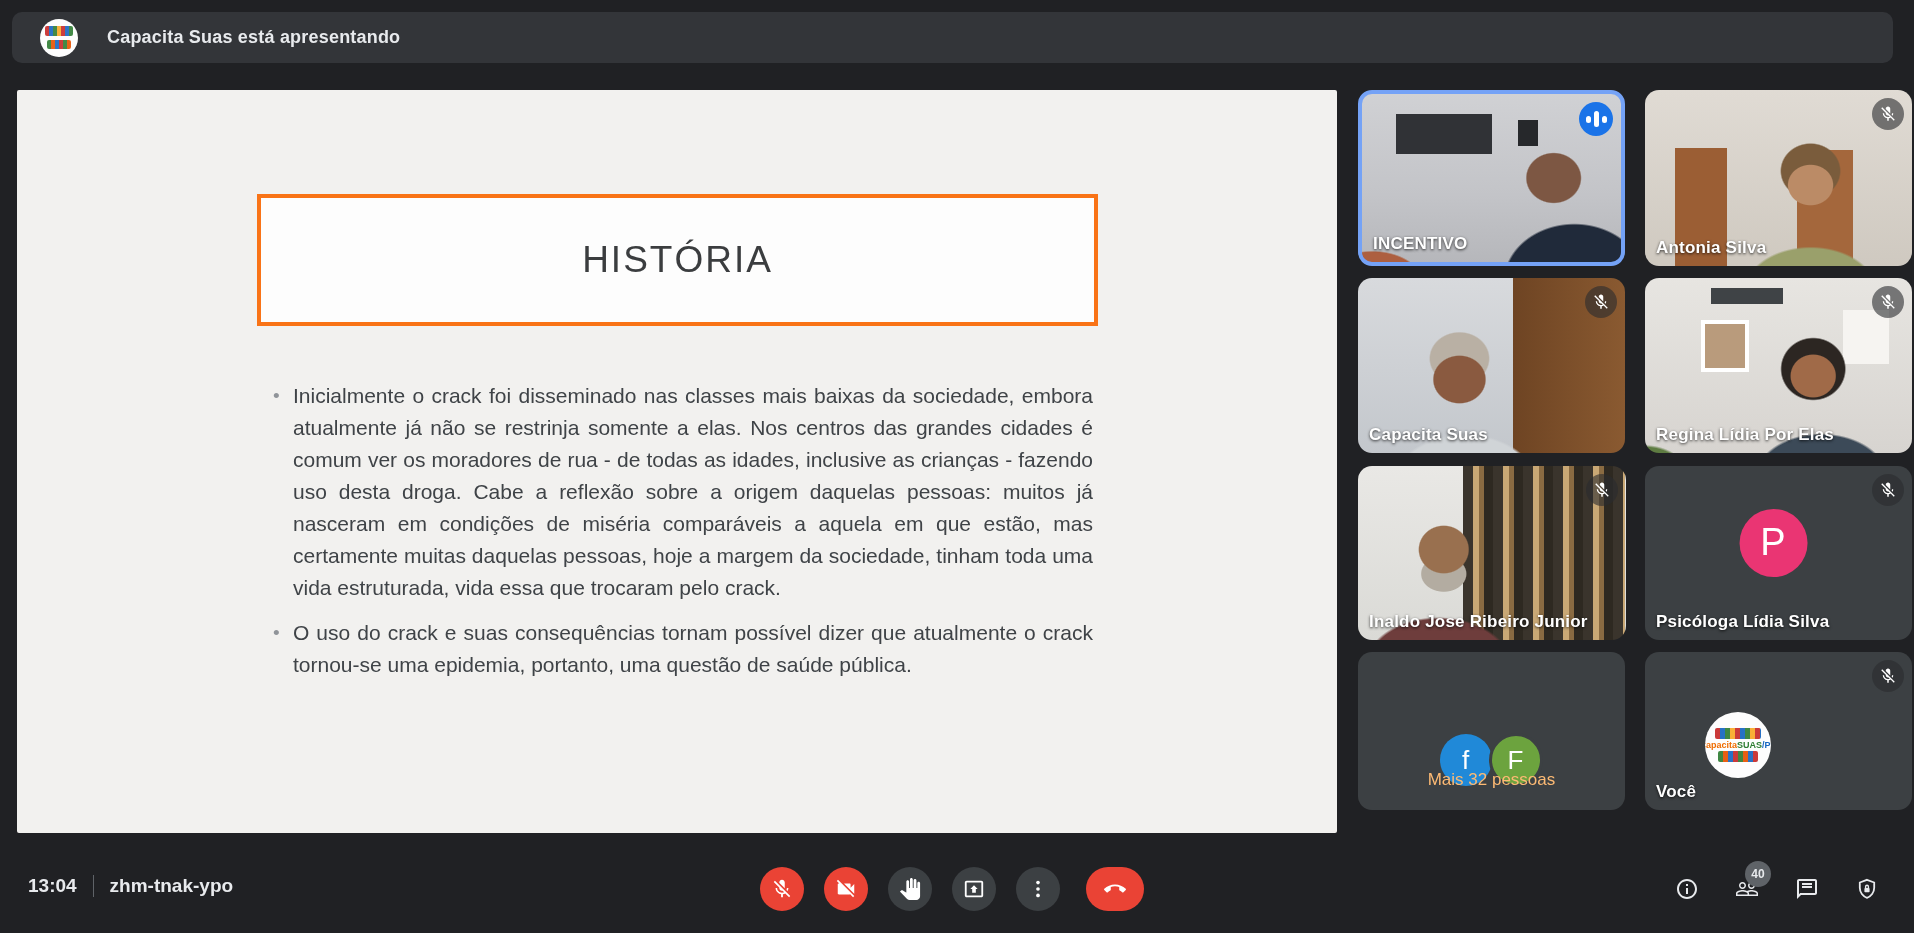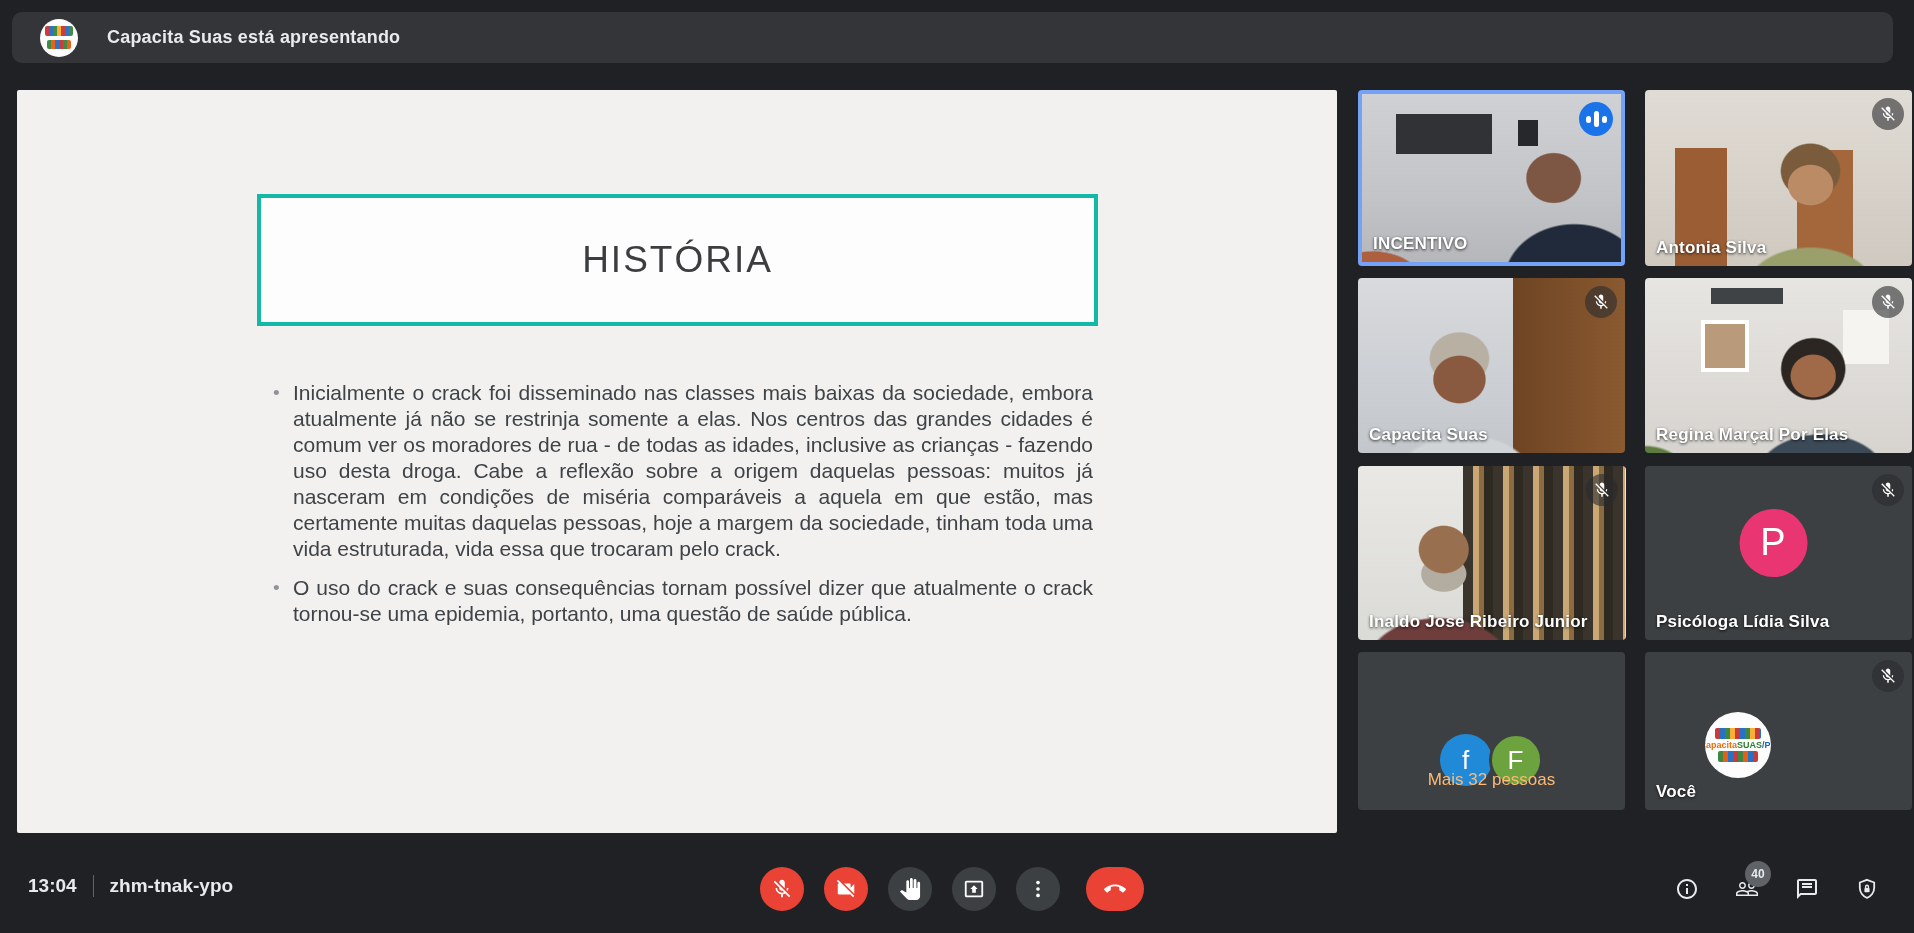--- a/index.html
+++ b/index.html
@@ -16,29 +16,29 @@
     background:repeating-linear-gradient(90deg,#c62828 0 4px,#1565c0 4px 8px,#2e7d32 8px 12px,#f9a825 12px 16px); }
   .banner-avatar::after { content:""; position:absolute; left:7px; top:21px; width:24px; height:9px;
     border-radius:2px; opacity:.9;
     background:repeating-linear-gradient(90deg,#2e7d32 0 4px,#e65100 4px 8px,#1565c0 8px 12px,#c62828 12px 16px); }
   .banner-text { color:#e8eaed; font-size:18px; font-weight:700; margin-left:29px; letter-spacing:.2px; }
 
   
   .stage { position:absolute; left:17px; top:90px; width:1320px; height:743px;
            background:#f2f1ef; border-radius:2px; }
   .slide-titlebox { position:absolute; left:240px; top:104px; width:841px; height:132px;
-           background:#fdfdfd; border:4px solid #14b8a6; display:flex; align-items:center; justify-content:center; }
+           background:#fdfdfd; border:4px solid #f97316; display:flex; align-items:center; justify-content:center; }
   .slide-title { font-size:37px; letter-spacing:2px; color:#3b3d3f; font-weight:400; }
   .slide-body { position:absolute; left:276px; top:290px; width:800px; color:#3f4347; }
-  .bullet { position:relative; font-size:21px; line-height:26px; text-align:justify;
+  .bullet { position:relative; font-size:21px; line-height:32px; text-align:justify;
             margin-bottom:13px; padding-left:0; }
   .bullet::before { content:"•"; position:absolute; left:-20px; top:0px; color:#909499; font-size:19px; }
 
   
-  .tile { position:absolute; border-radius:4px; overflow:hidden; background:#3c4043; }
+  .tile { position:absolute; border-radius:14px; overflow:hidden; background:#3c4043; }
   .tile-name { position:absolute; left:11px; bottom:8px; color:#fff; font-size:17px; font-weight:700;
                text-shadow:0 1px 3px rgba(0,0,0,.8); letter-spacing:.2px; white-space:nowrap; }
   .mute-chip { position:absolute; top:8px; right:8px; width:32px; height:32px; border-radius:50%;
                background:rgba(42,44,47,.6); display:flex; align-items:center; justify-content:center; }
   .mute-chip svg { width:18px; height:18px; }
   .speak-chip { position:absolute; top:8px; right:8px; width:34px; height:34px; border-radius:50%;
                 background:#1a73e8; display:flex; align-items:center; justify-content:center; gap:3px; }
   .speak-chip span { display:block; width:5px; background:#fff; border-radius:3px; }
   .speak-chip .b1,.speak-chip .b3 { height:7px; }
   .speak-chip .b2 { height:16px; }
@@ -190,21 +190,21 @@
   </div>
   <div class="tile-name">Capacita Suas</div>
 </div>
 
 <div class="tile t-regina v-regina">
   <div class="mute-chip">
     <svg viewBox="0 0 24 24">
         <path fill="#fff" d="M19 11h-1.7c0 .74-.16 1.43-.43 2.05l1.23 1.23c.56-.98.9-2.09.9-3.28zm-4.02.17c0-.06.02-.11.02-.17V5c0-1.66-1.34-3-3-3S9 3.34 9 5v.18l5.98 5.99zM4.27 3L3 4.27l6.01 6.01V11c0 1.66 1.33 3 2.99 3 .22 0 .44-.03.65-.08l1.66 1.66c-.71.33-1.5.52-2.31.52-2.76 0-5.3-2.1-5.3-5.1H5c0 3.41 2.72 6.23 6 6.72V21h2v-3.28c.91-.13 1.77-.45 2.54-.9L19.73 21 21 19.73 4.27 3z"></path>
       </svg>
   </div>
-  <div class="tile-name">Regina Marçal Por Elas</div>
+  <div class="tile-name">Regina Lídia Por Elas</div>
 </div>
 
 <div class="tile t-inaldo v-inaldo">
   <div class="mute-chip">
     <svg viewBox="0 0 24 24">
         <path fill="#fff" d="M19 11h-1.7c0 .74-.16 1.43-.43 2.05l1.23 1.23c.56-.98.9-2.09.9-3.28zm-4.02.17c0-.06.02-.11.02-.17V5c0-1.66-1.34-3-3-3S9 3.34 9 5v.18l5.98 5.99zM4.27 3L3 4.27l6.01 6.01V11c0 1.66 1.33 3 2.99 3 .22 0 .44-.03.65-.08l1.66 1.66c-.71.33-1.5.52-2.31.52-2.76 0-5.3-2.1-5.3-5.1H5c0 3.41 2.72 6.23 6 6.72V21h2v-3.28c.91-.13 1.77-.45 2.54-.9L19.73 21 21 19.73 4.27 3z"></path>
       </svg>
   </div>
   <div class="tile-name">Inaldo Jose Ribeiro Junior</div>
 </div>

